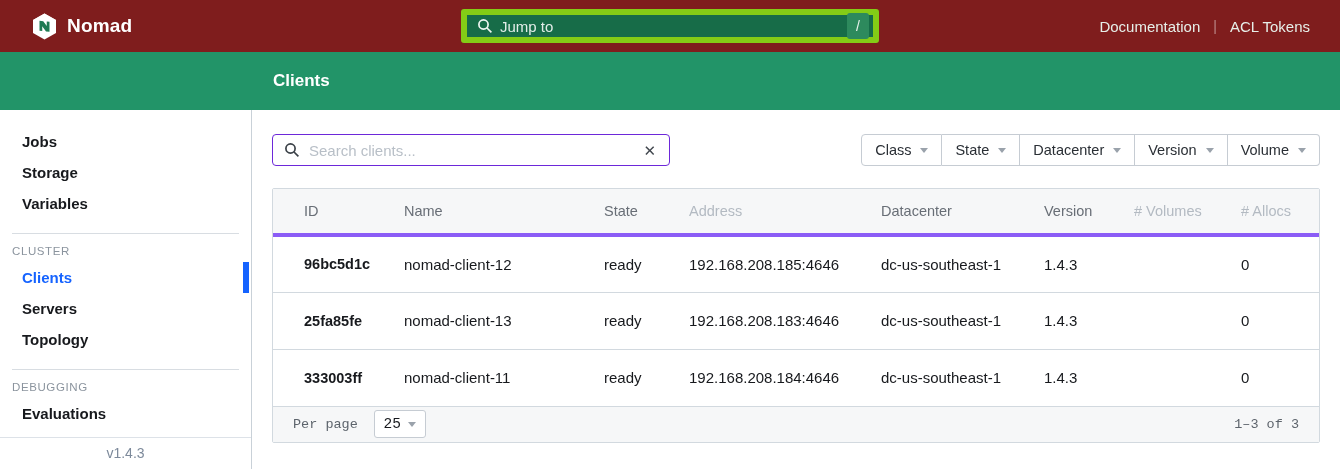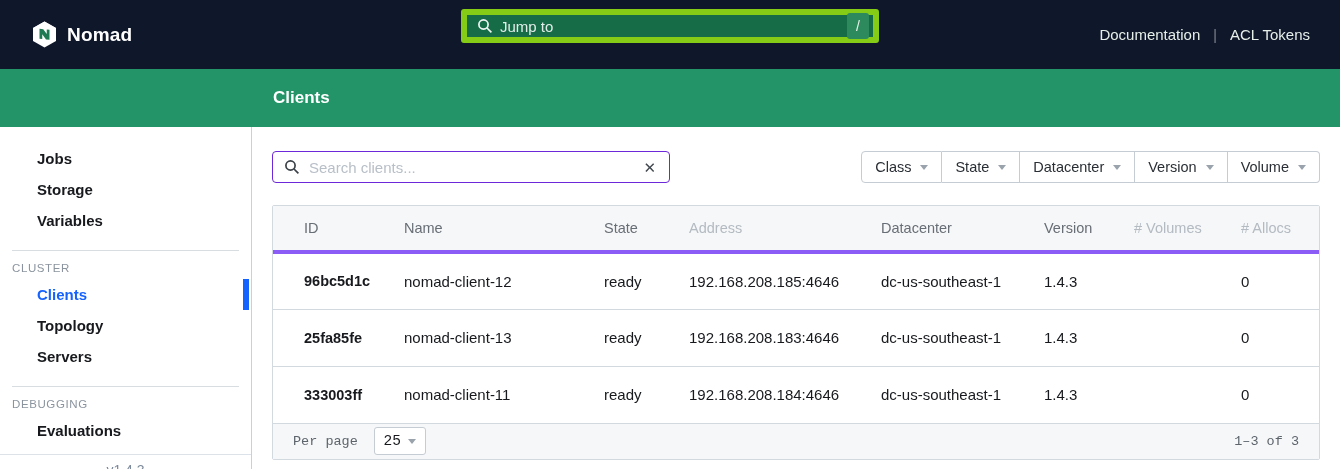--- a/index.html
+++ b/index.html
@@ -5,21 +5,21 @@
   * { box-sizing: border-box; }
   html,body { margin:0; padding:0; }
   body {
     width:1340px; height:469px; overflow:hidden;
     font-family:"Liberation Sans", sans-serif;
     background:#ffffff; color:#17191d;
   }
 
   
   .topnav {
-    height:69px; background:#0f172a; position:relative;
+    height:52px; background:#7f1d1d; position:relative;
     display:flex; align-items:center;
   }
   .brand { display:flex; align-items:center; gap:10px; padding-left:32px; cursor:pointer; }
   .brand-logo { width:25px; height:27px; display:block; }
   .brand-name { color:#ffffff; font-size:19px; font-weight:700; letter-spacing:0.2px; }
   .jumpto {
     position:absolute; left:461px; top:9px; width:418px; height:34px;
     background:#176c48; border:6px solid #84cc16; border-radius:3px;
     display:flex; align-items:center; padding:0 4px 0 10px;
   }
@@ -38,21 +38,21 @@
   .subnav-title { margin-left:273px; color:#ffffff; font-size:17px; font-weight:700; }
 
   
   .layout { display:flex; height:359px; }
 
   
   .sidebar { width:252px; flex:0 0 252px; border-right:1px solid #c9d1d8; display:flex; flex-direction:column; }
   .sidebar-nav { flex:1; padding-top:16px; }
   .side-item {
     position:relative; height:31px; line-height:31px; padding-left:22px;
-    font-size:15px; font-weight:700; color:#17191d; cursor:pointer;margin-left:15px;
+    font-size:15px; font-weight:700; color:#17191d; cursor:pointer;
   }
   .side-item.active { color:#1563ff; }
   .active-indicator { position:absolute; right:2px; top:0; width:6px; height:31px; background:#1563ff; }
   .side-divider { border:0; border-top:1px solid #d8dde2; margin:14px 12px 6px 12px; }
   .section-label {
     height:22px; line-height:22px; padding-left:12px; margin-top:2px;
     font-size:11.5px; color:#8b949e; letter-spacing:0.6px; font-weight:400;
   }
   .sidebar-version {
     height:32px; line-height:31px; border-top:1px solid #dde2e8;
@@ -151,22 +151,22 @@
       <div class="side-item">Storage</div>
       <div class="side-item">Variables</div>
 
       <hr class="side-divider">
       <div class="section-label">CLUSTER</div>
 
       <div class="side-item active">
         <span>Clients</span>
         <span class="active-indicator"></span>
       </div>
+      <div class="side-item">Servers</div>
       <div class="side-item">Topology</div>
-      <div class="side-item">Servers</div>
 
       <hr class="side-divider">
       <div class="section-label">DEBUGGING</div>
 
       <div class="side-item">Evaluations</div>
     </nav>
     <div class="sidebar-version">v1.4.3</div>
   </aside>
 
   <main class="main">

